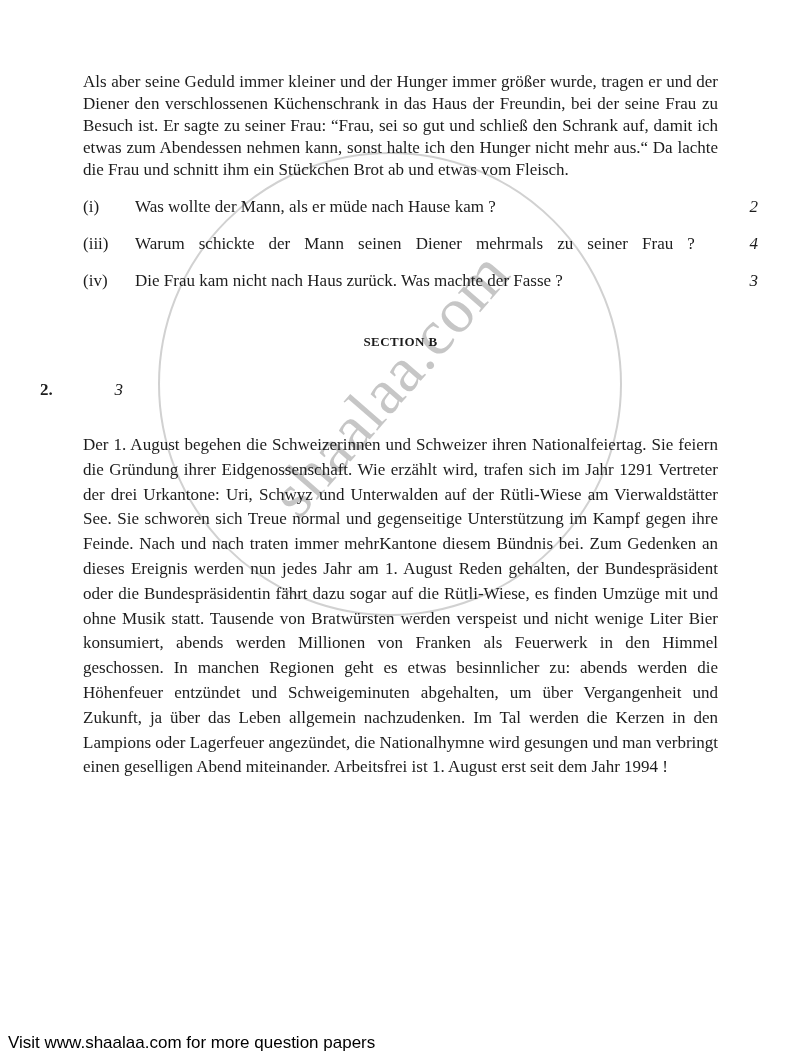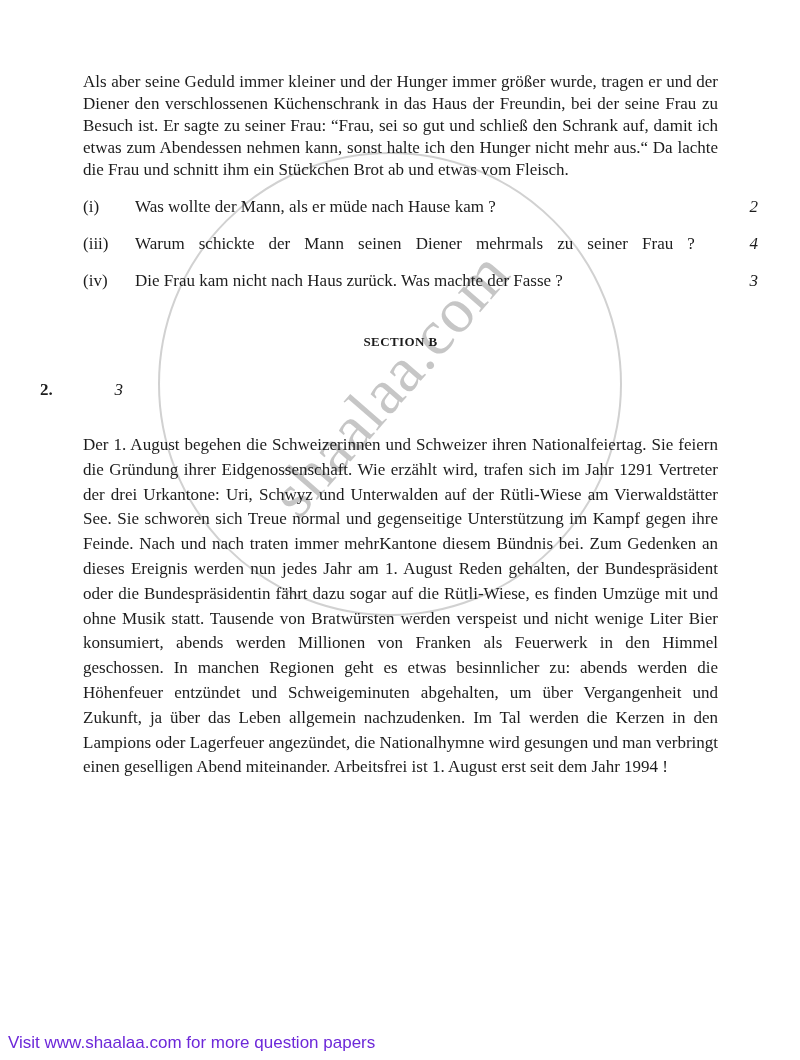--- a/index.html
+++ b/index.html
@@ -45,21 +45,21 @@
   .q2-text { flex: 1; }
   .q2-marks { flex: none; width: 40px; text-align: right; font-style: italic; }
 
   
   .page-nums { position: absolute; left: 0; right: 0; bottom: 14px; height: 20px; z-index: 1; font-size: 16.5px; }
   .page-num-left { position: absolute; left: 35px; bottom: 0; }
   .page-num-center { position: absolute; left: 0; right: 0; bottom: 0; text-align: center; }
   .bottom-bar {
     position: absolute; left: 0; right: 0; bottom: 0; z-index: 2;
     font-family: "Liberation Sans", sans-serif;
-    font-size: 17px; color: #6d28d9;
+    font-size: 17px; color: #000000;
     padding: 5px 0 7px 8px;
     background: #ffffff;
   }
 </style>
 </head>
 <body>
 
 <div class="watermark">
   <div class="wm-circle"></div>
   <div class="wm-text">shaalaa.com</div>

